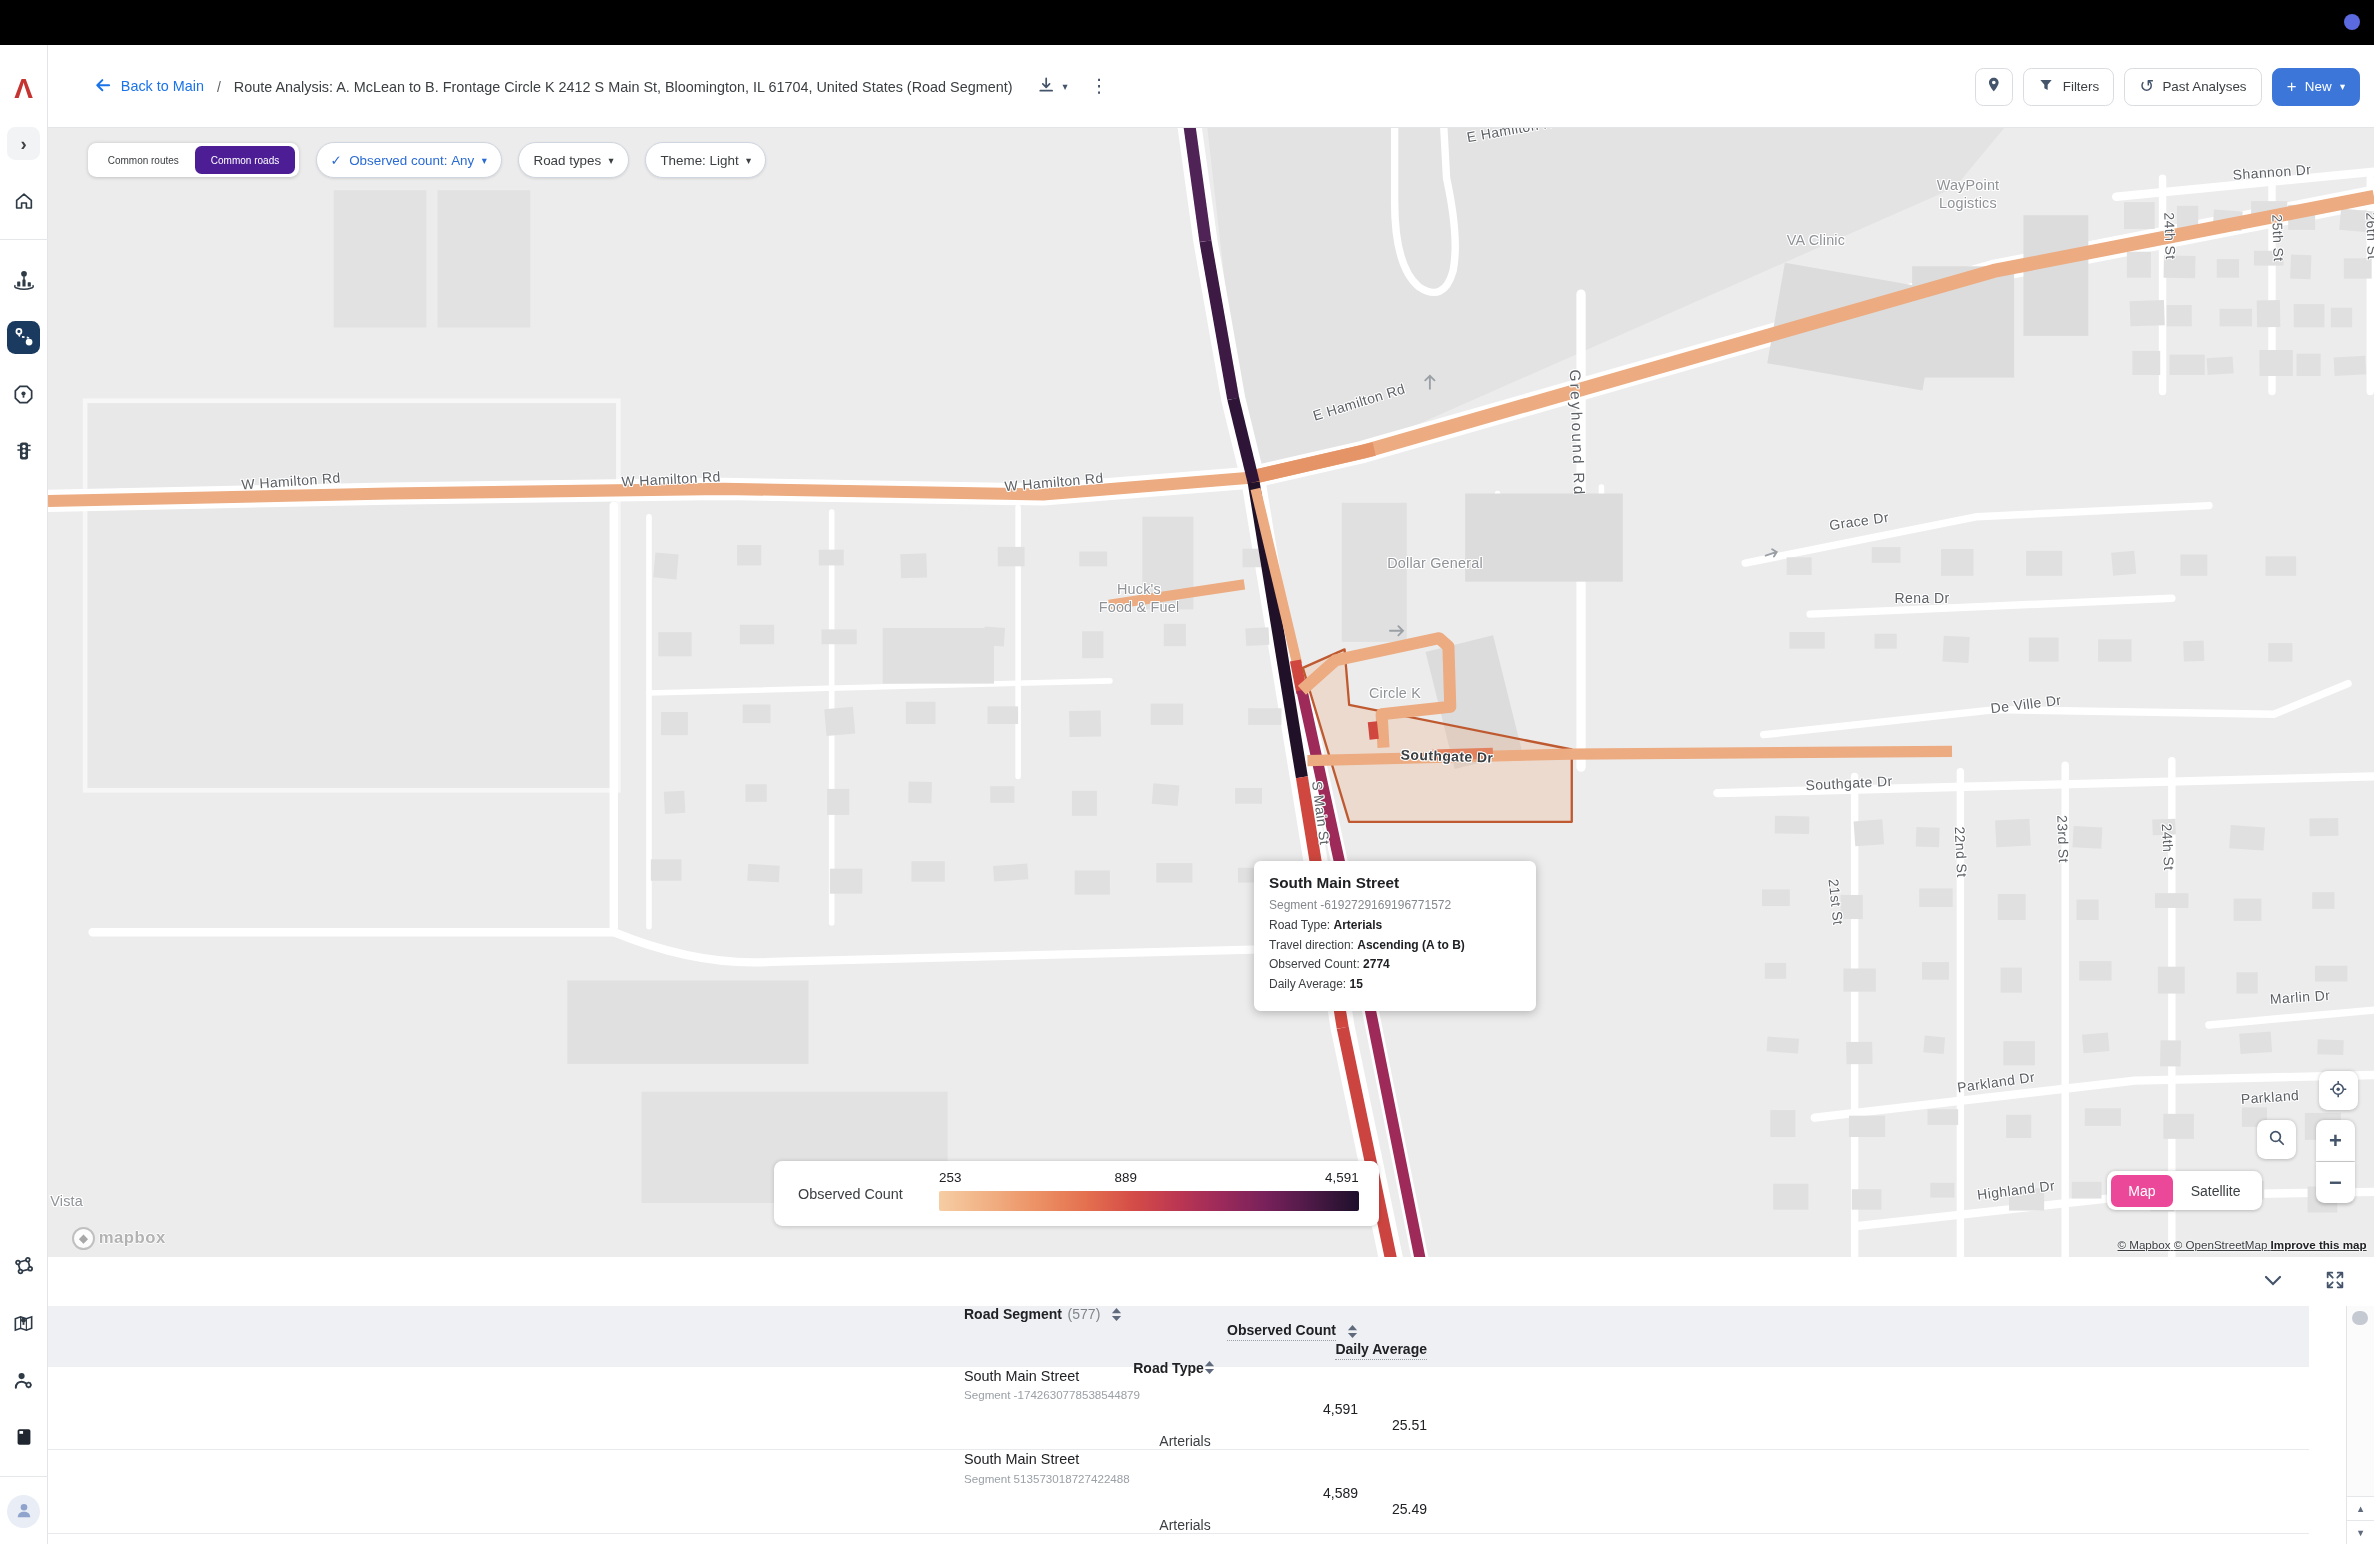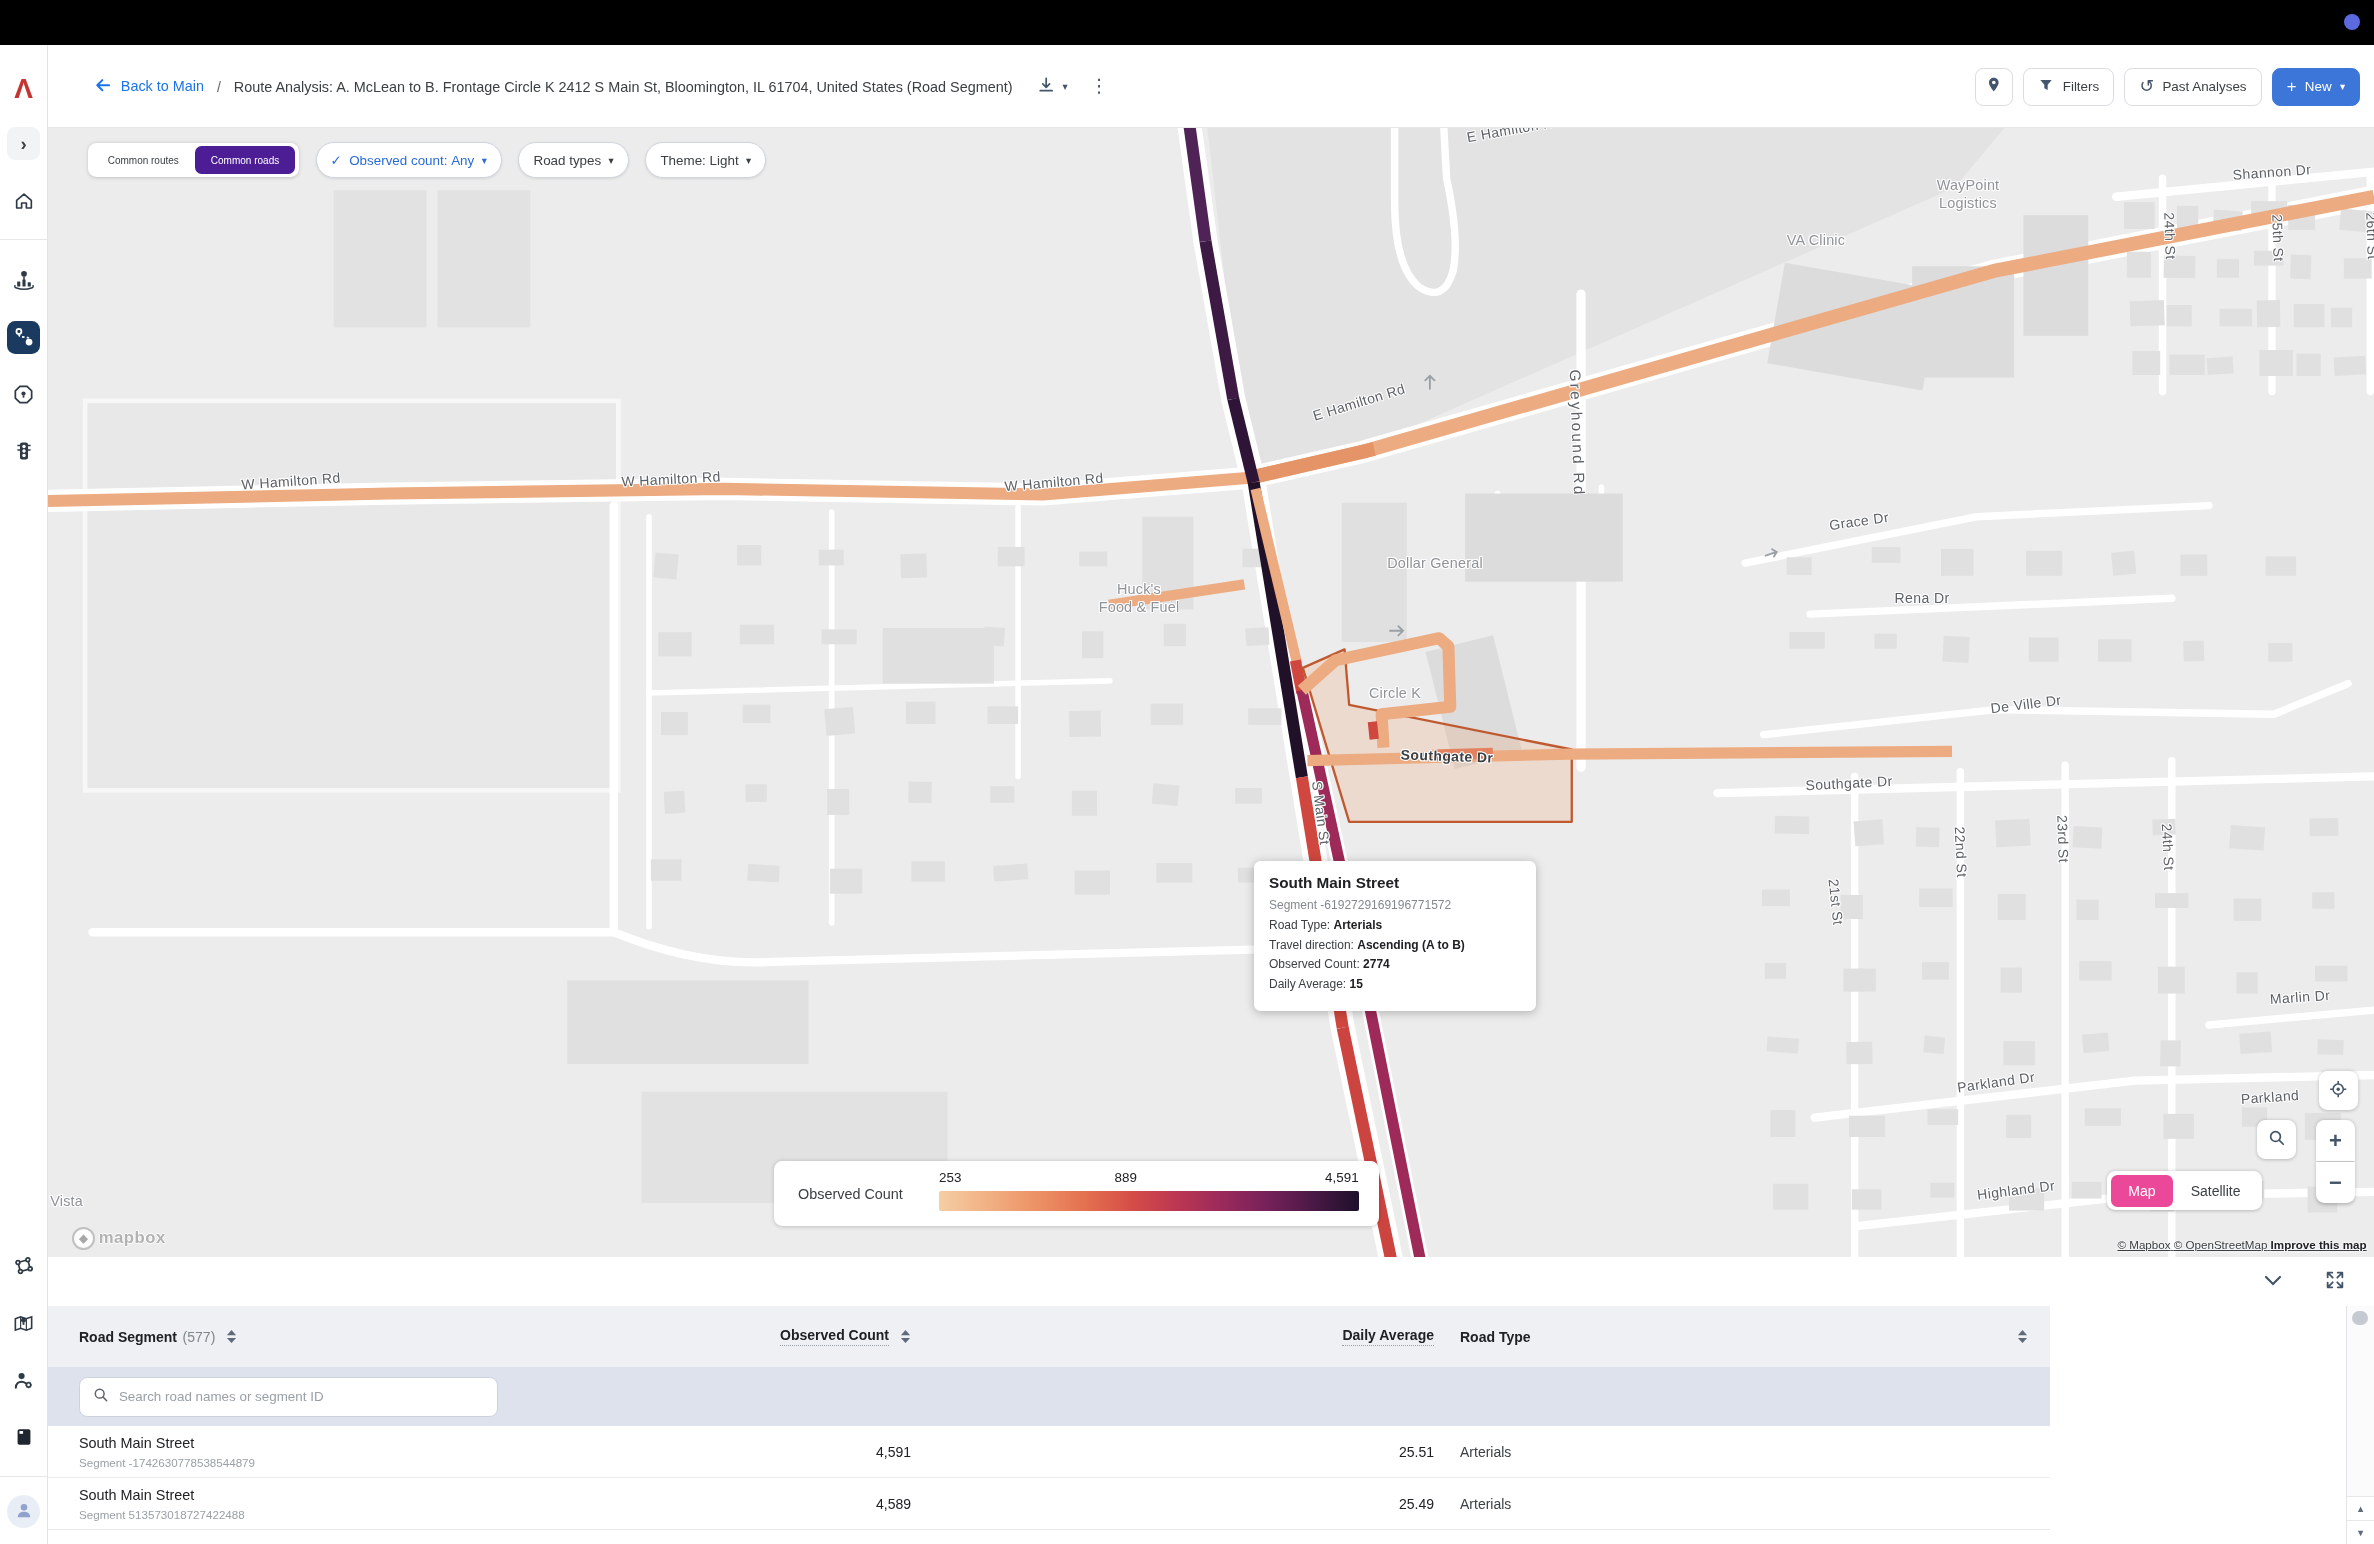--- a/index.html
+++ b/index.html
@@ -77,21 +77,21 @@
   #attrib { position:absolute; right:7.4px; bottom:5.6px; font-size:11.6px; color:#3c4043; z-index:24; text-shadow:0 0 2.8px #fff,0 0 2.8px #fff;text-decoration:underline; }
   #attrib b { color:#202124; }
   #mblogo { position:absolute; left:24px; bottom:7.4px; display:flex; align-items:center; gap:3.7px; z-index:24; opacity:.85; }
   #mblogo .mbring { width:23px; height:23px; border-radius:50%; background:#fff; border:2.8px solid #b9b9b9; display:flex; align-items:center; justify-content:center; color:#9b9b9b; font-size:11px; font-weight:bold; }
   #mblogo .mbword { font-size:16.7px; font-weight:bold; color:#a9a9a9; letter-spacing:0.5px; text-shadow:0.9px 0 #fff,-0.9px 0 #fff,0 0.9px #fff,0 -0.9px #fff; }
 
   
   #tablesec { left:48px; top:1257px; width:2326px; height:288px; background:#fff; z-index:40; }
   #ttoolbar { position:absolute; left:0; top:0; width:2326px; height:49px; background:#fff; display:flex; align-items:center; justify-content:flex-end; gap:39px; padding-right:28px; color:#44546a; }
   #tgrid { position:absolute; left:0; top:49px; width:2299px; }
-  .trow { display:flex; width:2002px; }
+  .trow { display:flex; width:2261px;flex-direction:column; }
   .c1 { width:491px; padding-left:31px; }
   .c2 { width:385px; text-align:right; padding-right:13px; justify-content:flex-end; }
   .c3 { width:523px; text-align:right; padding-right:13px; justify-content:flex-end; }
   .c4 { flex:1; padding-left:13px; }
   .thead { height:61px; background:#eef0f4; align-items:center; font-size:14px; color:#202124; }
   .thead .cell { display:flex; align-items:center; }
   .thead b { font-weight:bold; }
   .hcount { color:#80868b; margin-left:5.6px; font-weight:normal; }
   .sort { margin-left:11px; display:inline-flex; flex-direction:column; gap:1.9px; cursor:pointer; }
   .dotted { border-bottom:1.4px dotted #9aa0a6; padding-bottom:1.9px; font-weight:bold; cursor:pointer; }
@@ -607,34 +607,20 @@
         <b>Road Type</b>
         <span class="sort" style="margin-left:auto;">
             <svg width="11" height="15" viewBox="0 0 12 16">
               <path d="M6 1 L11 6.5 H1 Z" fill="#5f6b7c"></path>
               <path d="M6 15 L1 9.5 H11 Z" fill="#5f6b7c"></path>
             </svg>
           </span>
       </div>
     </div>
 
-    <div class="trow tfilter">
-      <div class="c1" style="display:flex;align-items:center;">
-        <div class="searchbox">
-          <span><svg width="17.6" height="17.6" viewBox="0 0 24 24" fill="none" stroke="#5f6368" stroke-width="2" stroke-linecap="round">
-                <circle cx="10.5" cy="10.5" r="6"></circle>
-                <path d="M15.2 15.2 L20 20"></path>
-              </svg></span>
-          <input type="text" placeholder="Search road names or segment ID" style="">
-        </div>
-      </div>
-      <div class="c2"></div>
-        <div class="c3"></div>
-        <div class="c4"></div>
-    </div>
 
     <div class="trow tdata">
       <div class="c1 cellcol">
         <span class="tname">South Main Street</span>
         <span class="tseg">Segment -1742630778538544879</span>
       </div>
       <div class="c2 cellcol" style="align-items:flex-end;">
           <span class="tnum">4,591</span>
         </div>
       <div class="c3 cellcol" style="align-items:flex-end;">

